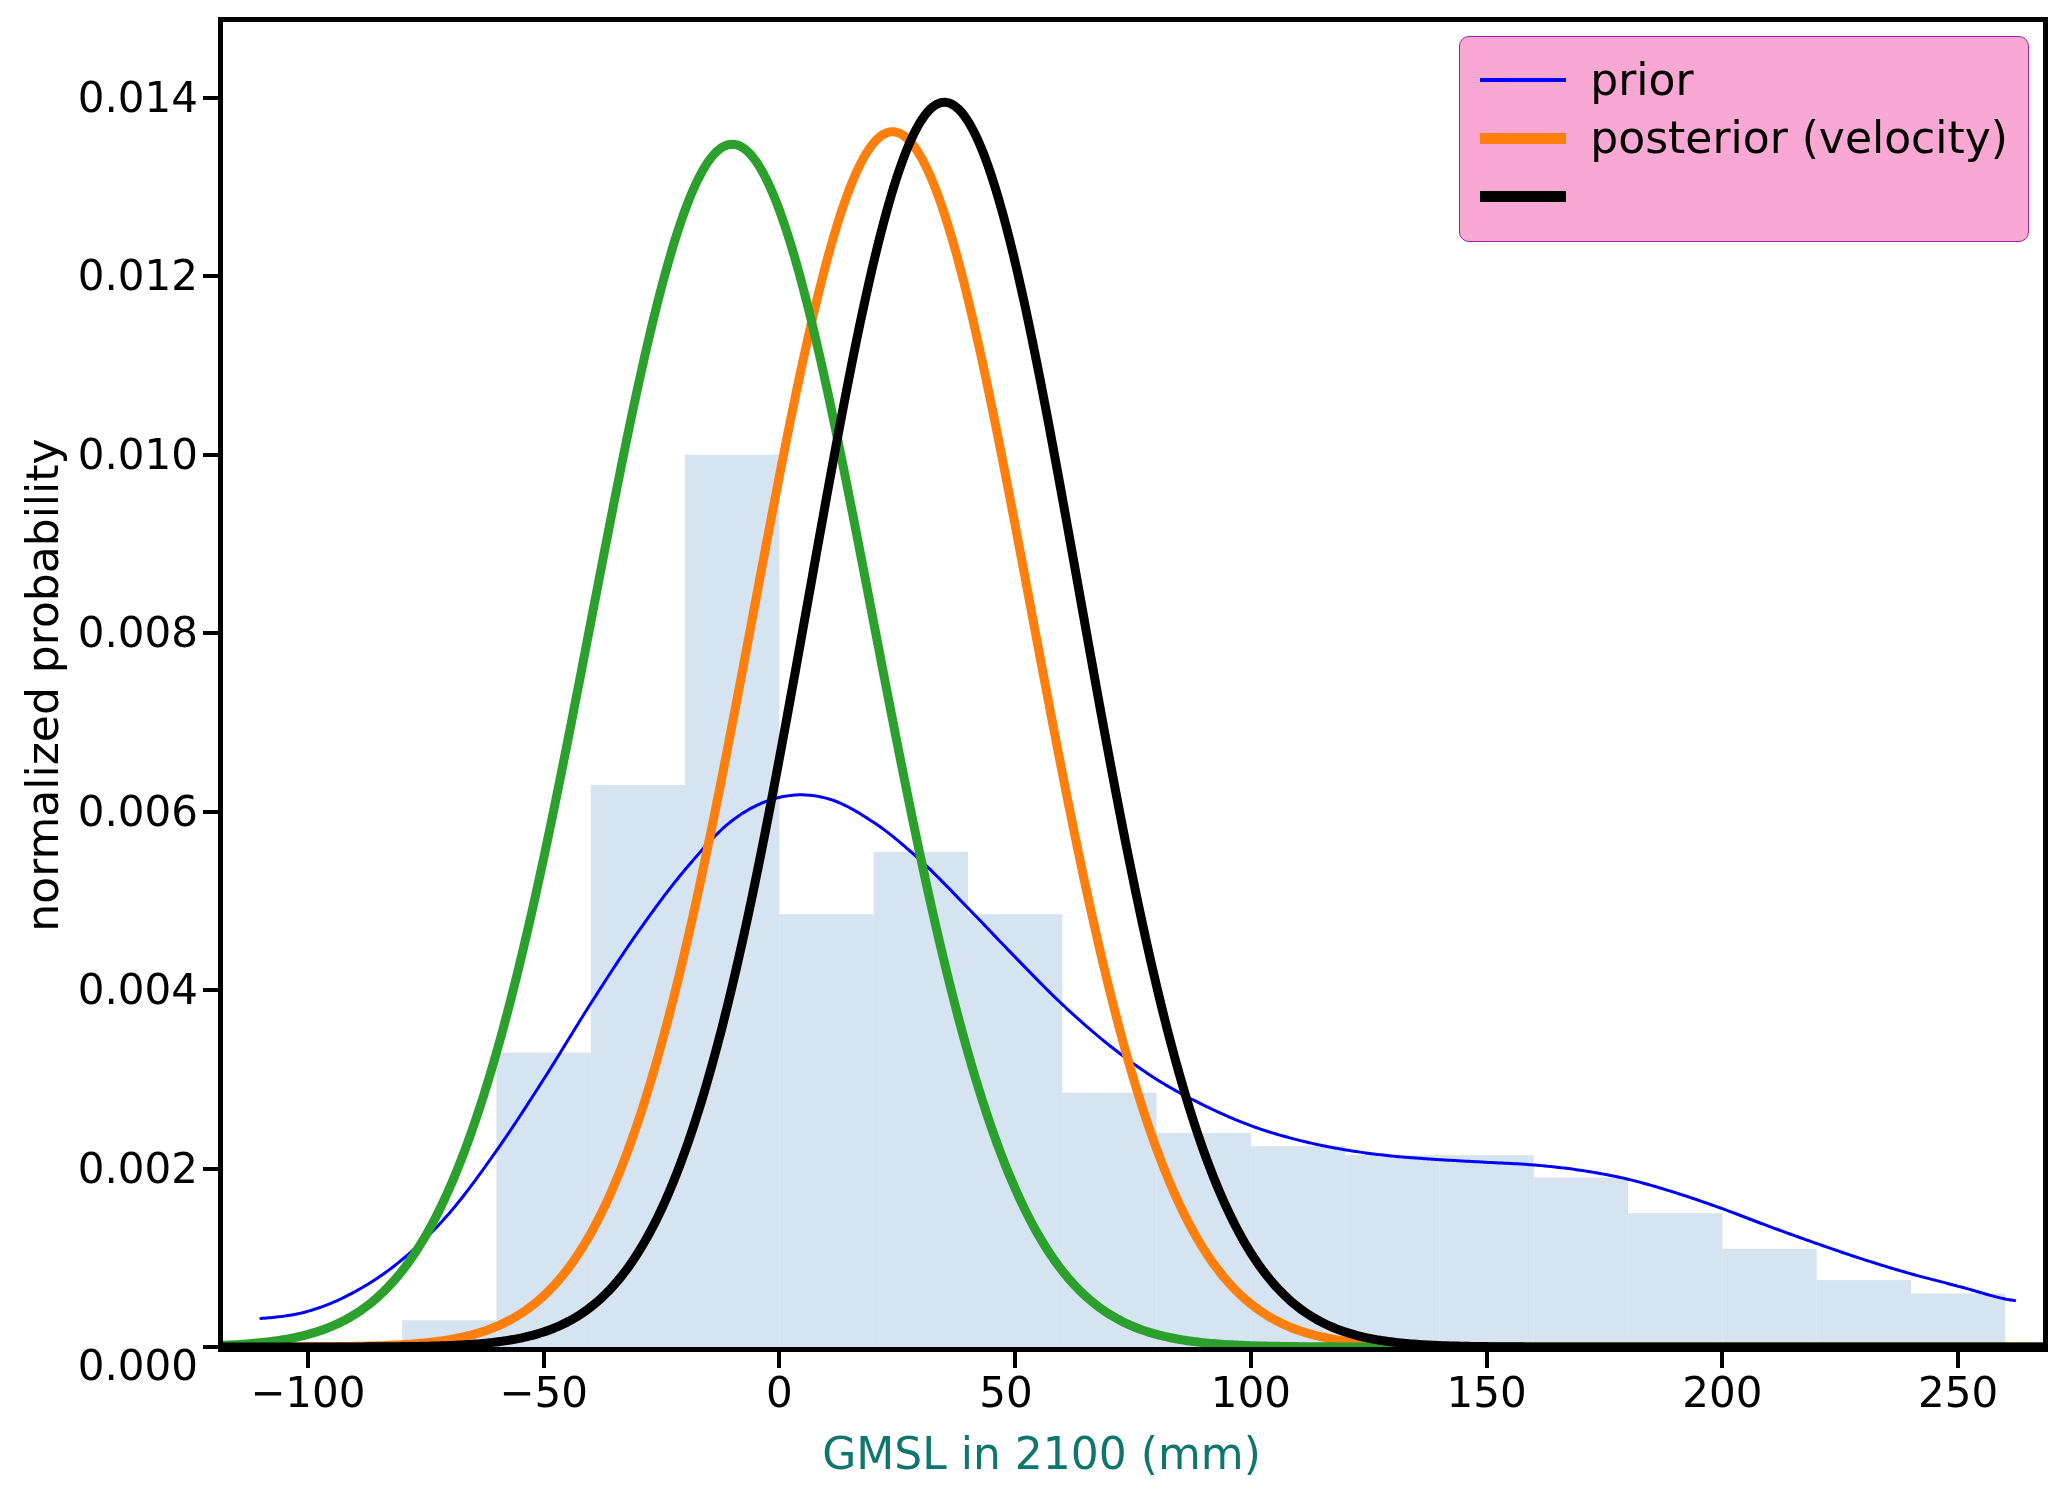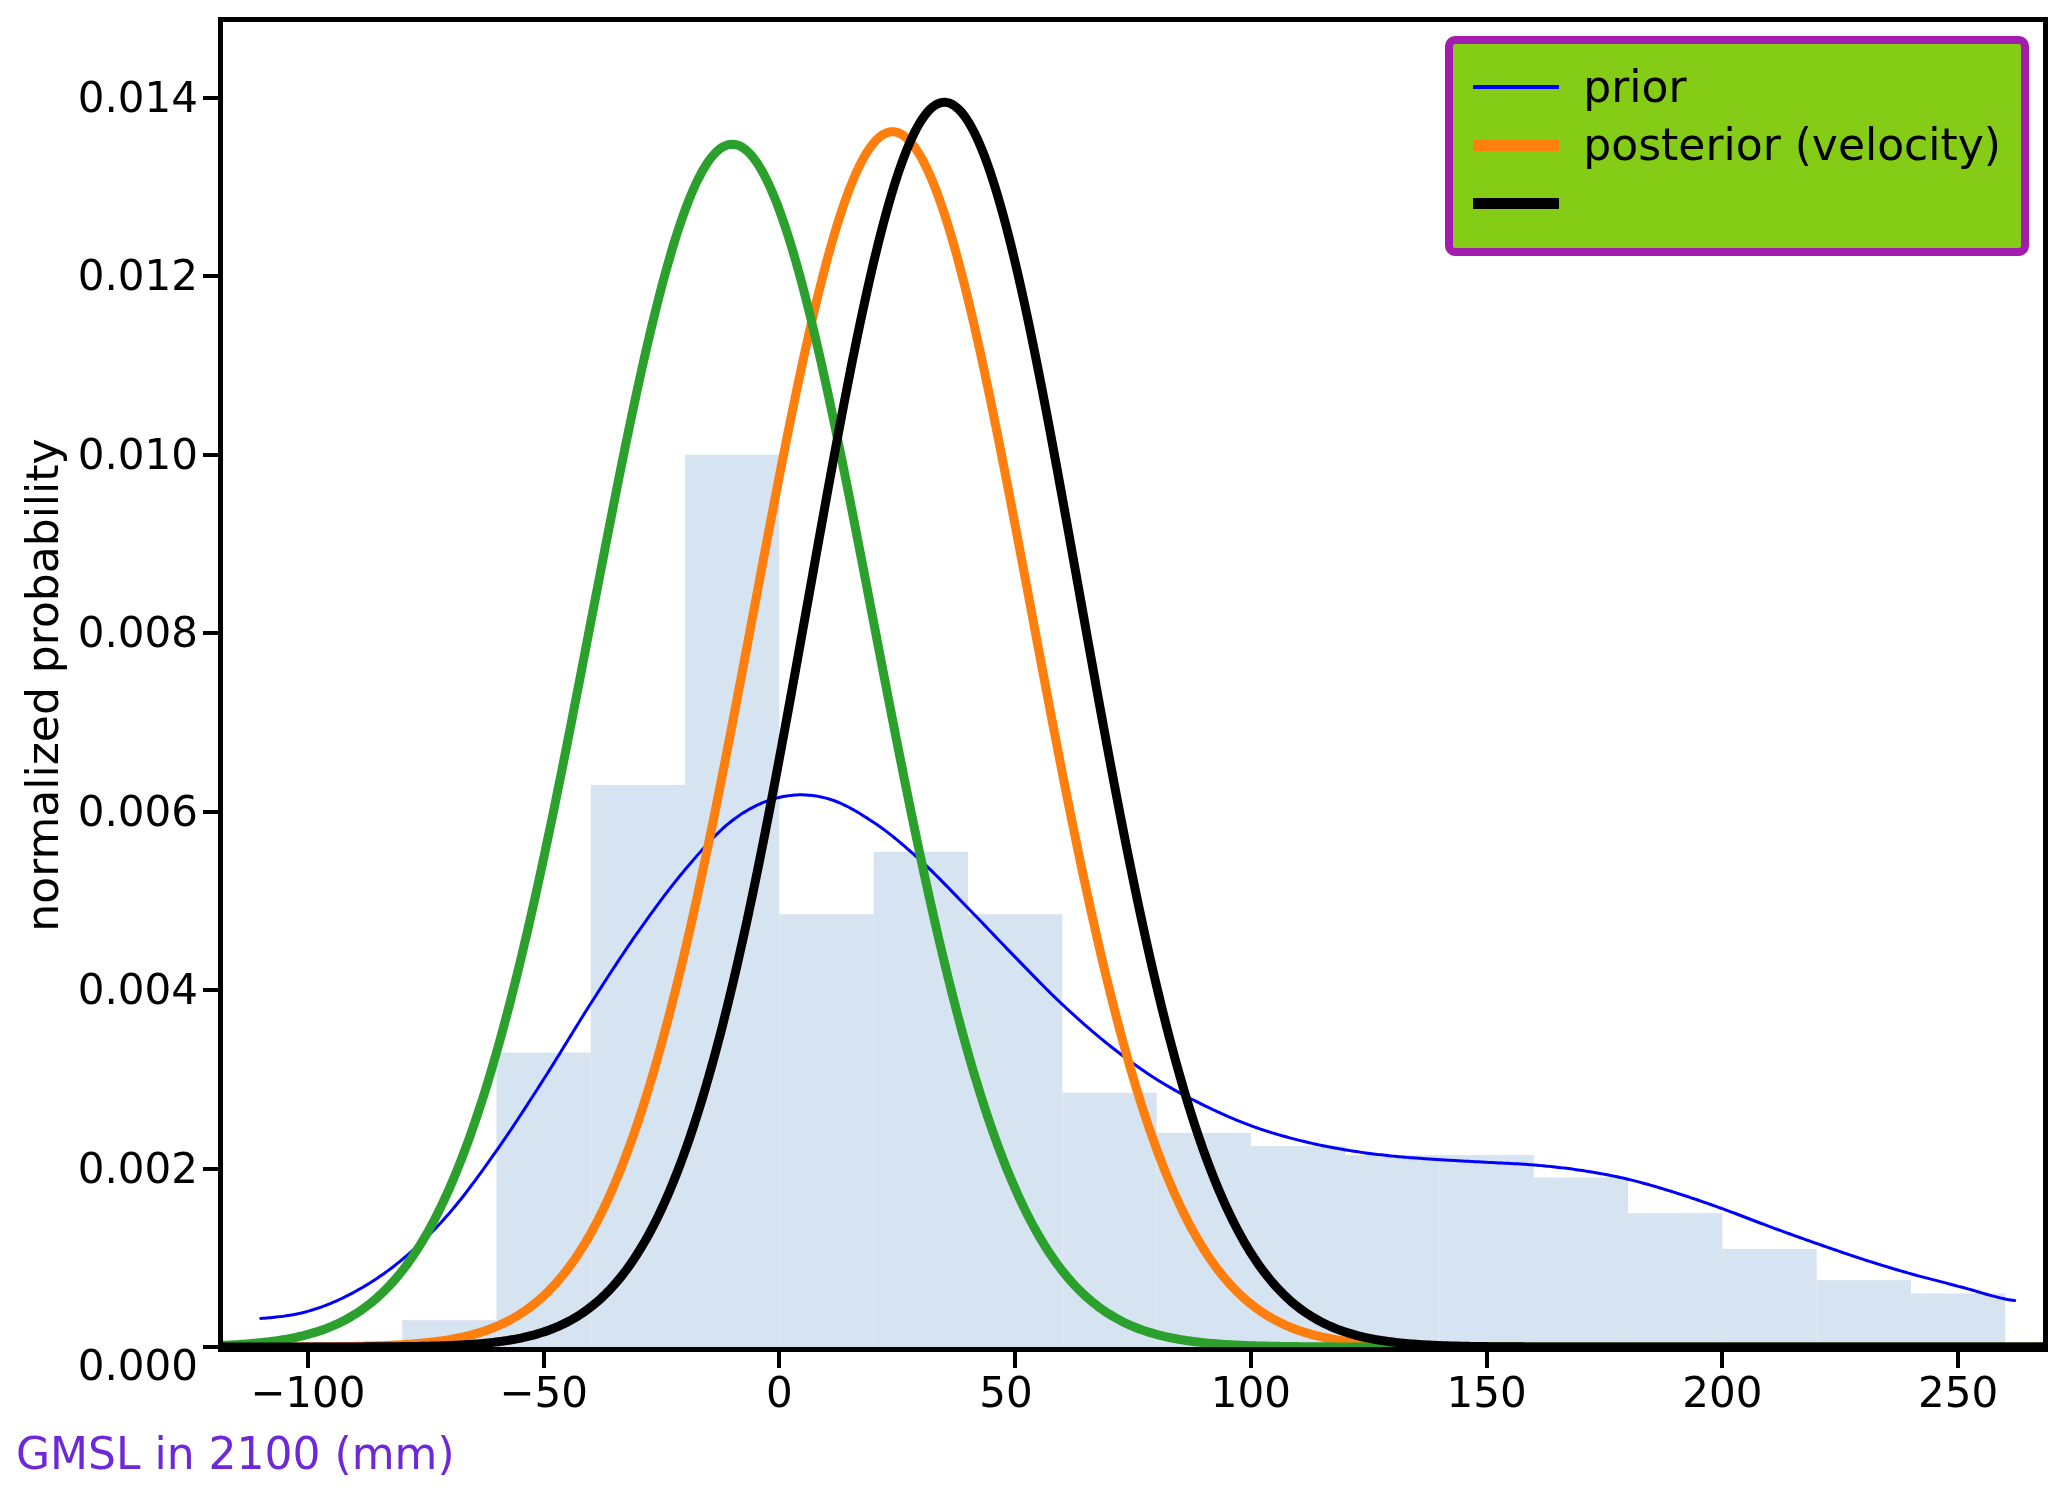--- a/index.html
+++ b/index.html
@@ -25,37 +25,37 @@
     position:absolute;top:1372px;text-align:center;width:200px;
     font-size:42px;color:#000;line-height:1;transform:translateX(-50%);
     font-family:"DejaVu Sans",sans-serif;white-space:nowrap;
   }
   .xtick-mark{
     position:absolute;top:1352px;width:4px;height:16px;background:#000;
     transform:translateX(-50%);
   }
 
   #xlabel{
-    position:absolute;left:16px;right:0;top:1428px;
-    font-size:44px;color:#6d28d9;font-family:"DejaVu Sans",sans-serif;
+    position:absolute;left:16px;right:0;top:1428px;text-align:center;
+    font-size:44px;color:#0f766e;font-family:"DejaVu Sans",sans-serif;
   }
   #ylabel-wrap{
     position:absolute;left:14px;top:0;height:1369px;width:56px;
   }
   #ylabel-inner{
     position:absolute;left:50%;top:50%;
     transform:translate(-50%,-50%) rotate(-90deg);
     white-space:nowrap;font-size:44px;color:#000;
     font-family:"DejaVu Sans",sans-serif;
   }
 
   
   #legend{
     position:absolute;right:14px;top:14px;
-    background:#84cc16;border:8px solid #a21caf;border-radius:10px;
+    background:#f9a8d4;border:1px solid #a21caf;border-radius:10px;
     padding:14px 20px 16px 20px;
     box-shadow:0 0 0 0 rgba(0,0,0,0);
   }
   .legend-row{display:flex;align-items:center;height:58px;}
   .legend-swatch{width:86px;height:0;margin-right:24px;flex:0 0 auto;}
   .legend-label{font-size:44px;color:#000;white-space:nowrap;
     font-family:"DejaVu Sans",sans-serif;line-height:1;}
 </style>
 </head>
 <body>

